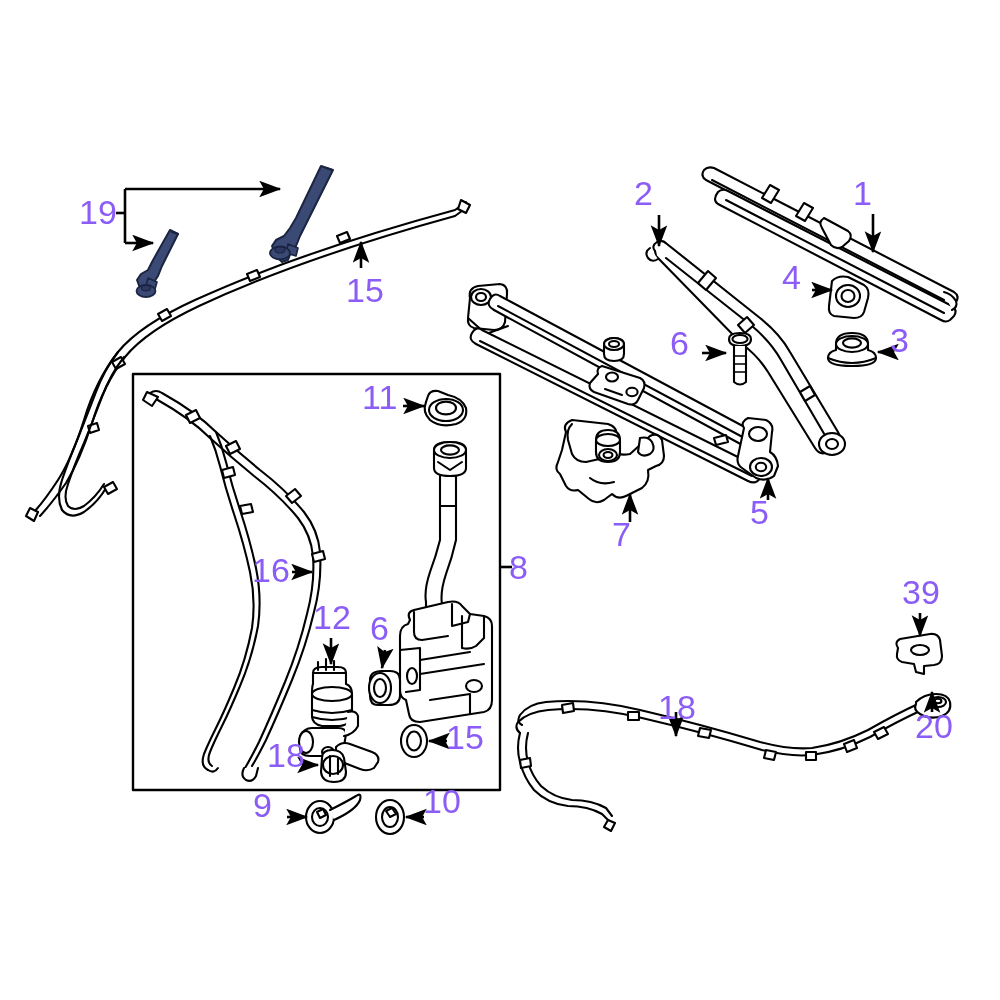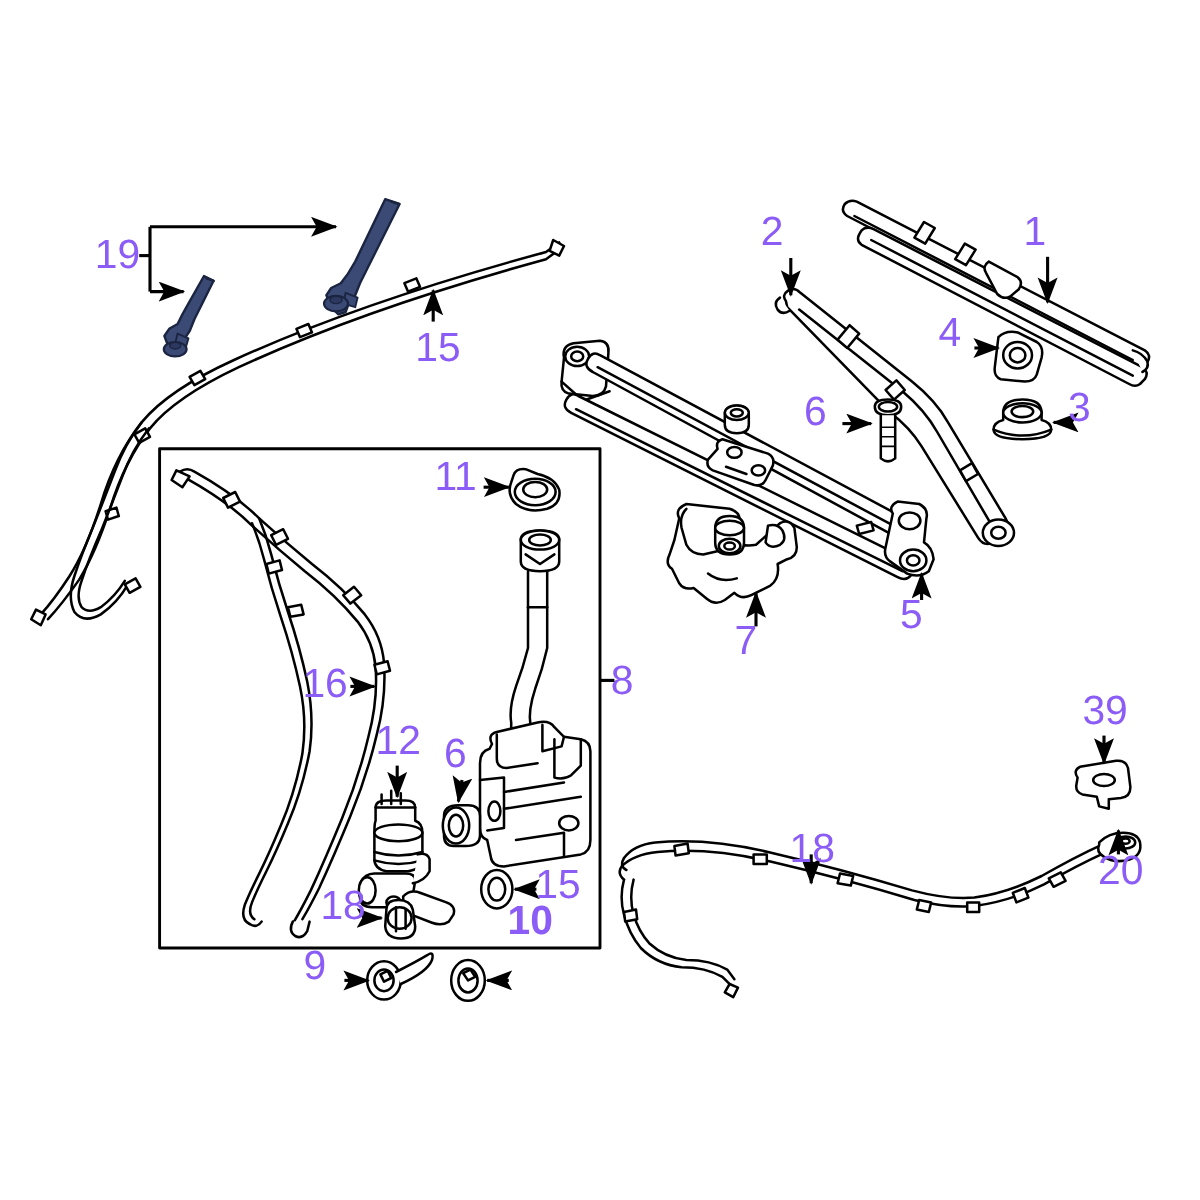--- a/index.html
+++ b/index.html
@@ -401,21 +401,21 @@
 
   <div class="callout" style="left:853px; top:176px;">1</div>
   <div class="callout" style="left:634px; top:176px;">2</div>
   <div class="callout" style="left:890px; top:323px;">3</div>
   <div class="callout" style="left:782px; top:260px;">4</div>
   <div class="callout" style="left:750px; top:495px;">5</div>
   <div class="callout" style="left:670px; top:326px;">6</div>
   <div class="callout" style="left:612px; top:517px;">7</div>
   <div class="callout" style="left:509px; top:550px;">8</div>
   <div class="callout" style="left:253px; top:788px;">9</div>
-  <div class="callout" style="left:423px; top:750px;font-weight:bold;">10</div>
+  <div class="callout" style="left:423px; top:784px;">10</div>
   <div class="callout" style="left:362px; top:380px;">11</div>
   <div class="callout" style="left:313px; top:600px;">12</div>
   <div class="callout" style="left:370px; top:611px;">6</div>
   <div class="callout" style="left:267px; top:738px;">18</div>
   <div class="callout" style="left:446px; top:720px;">15</div>
   <div class="callout" style="left:252px; top:553px;">16</div>
   <div class="callout" style="left:346px; top:273px;">15</div>
   <div class="callout" style="left:658px; top:690px;">18</div>
   <div class="callout" style="left:79px;  top:195px;">19</div>
   <div class="callout" style="left:915px; top:709px;">20</div>

